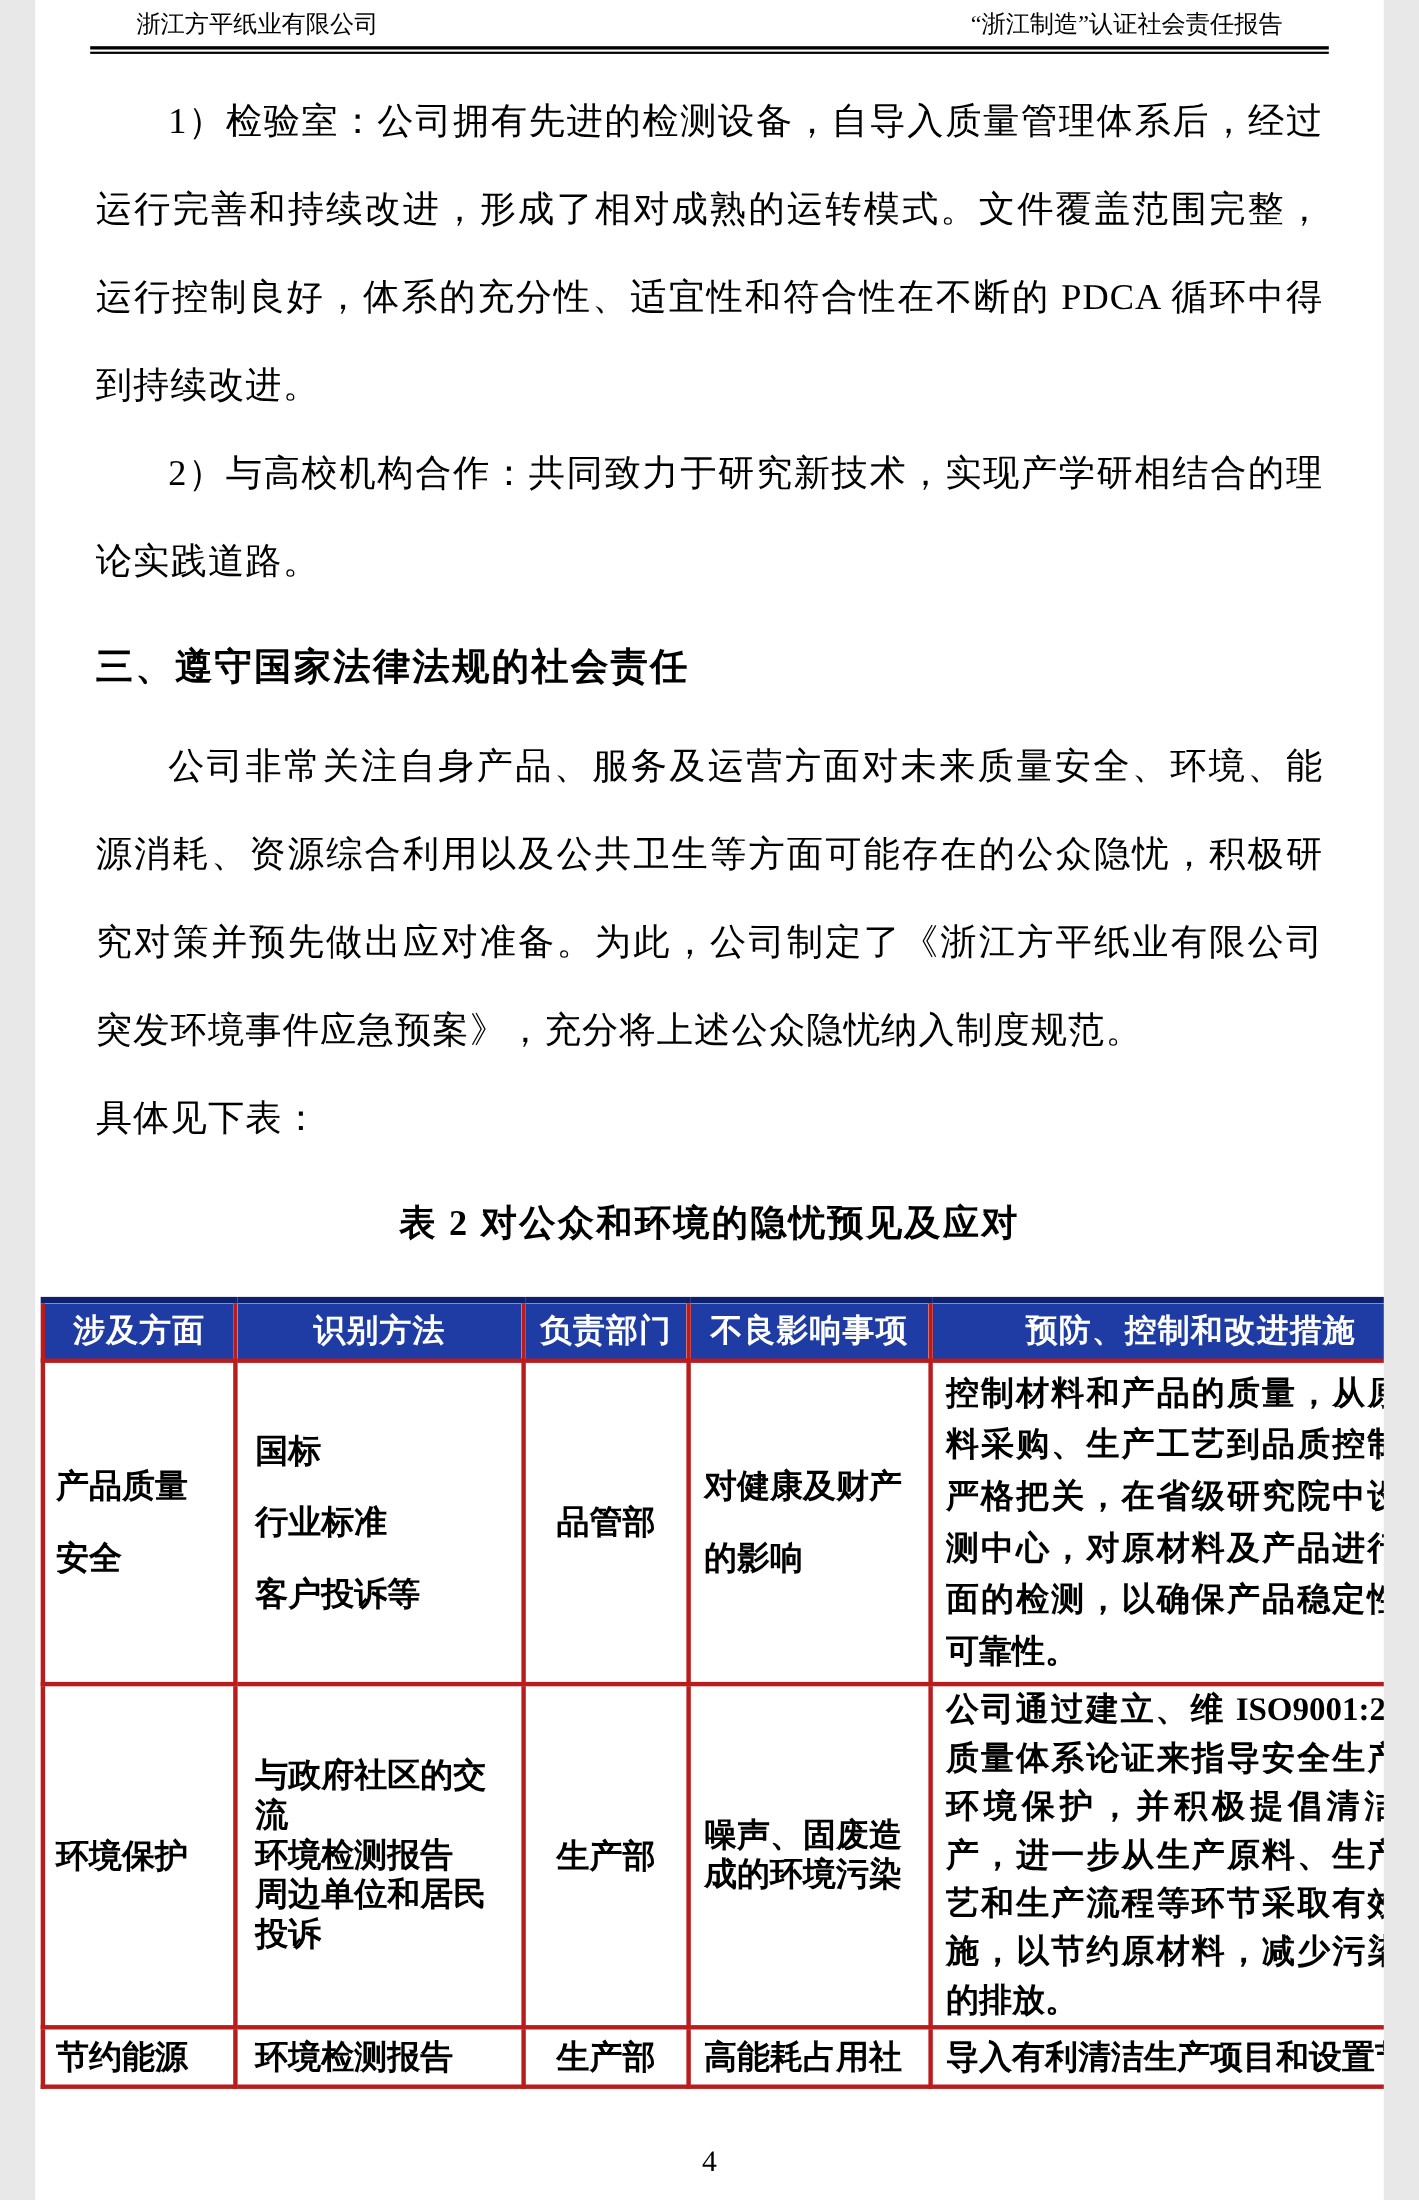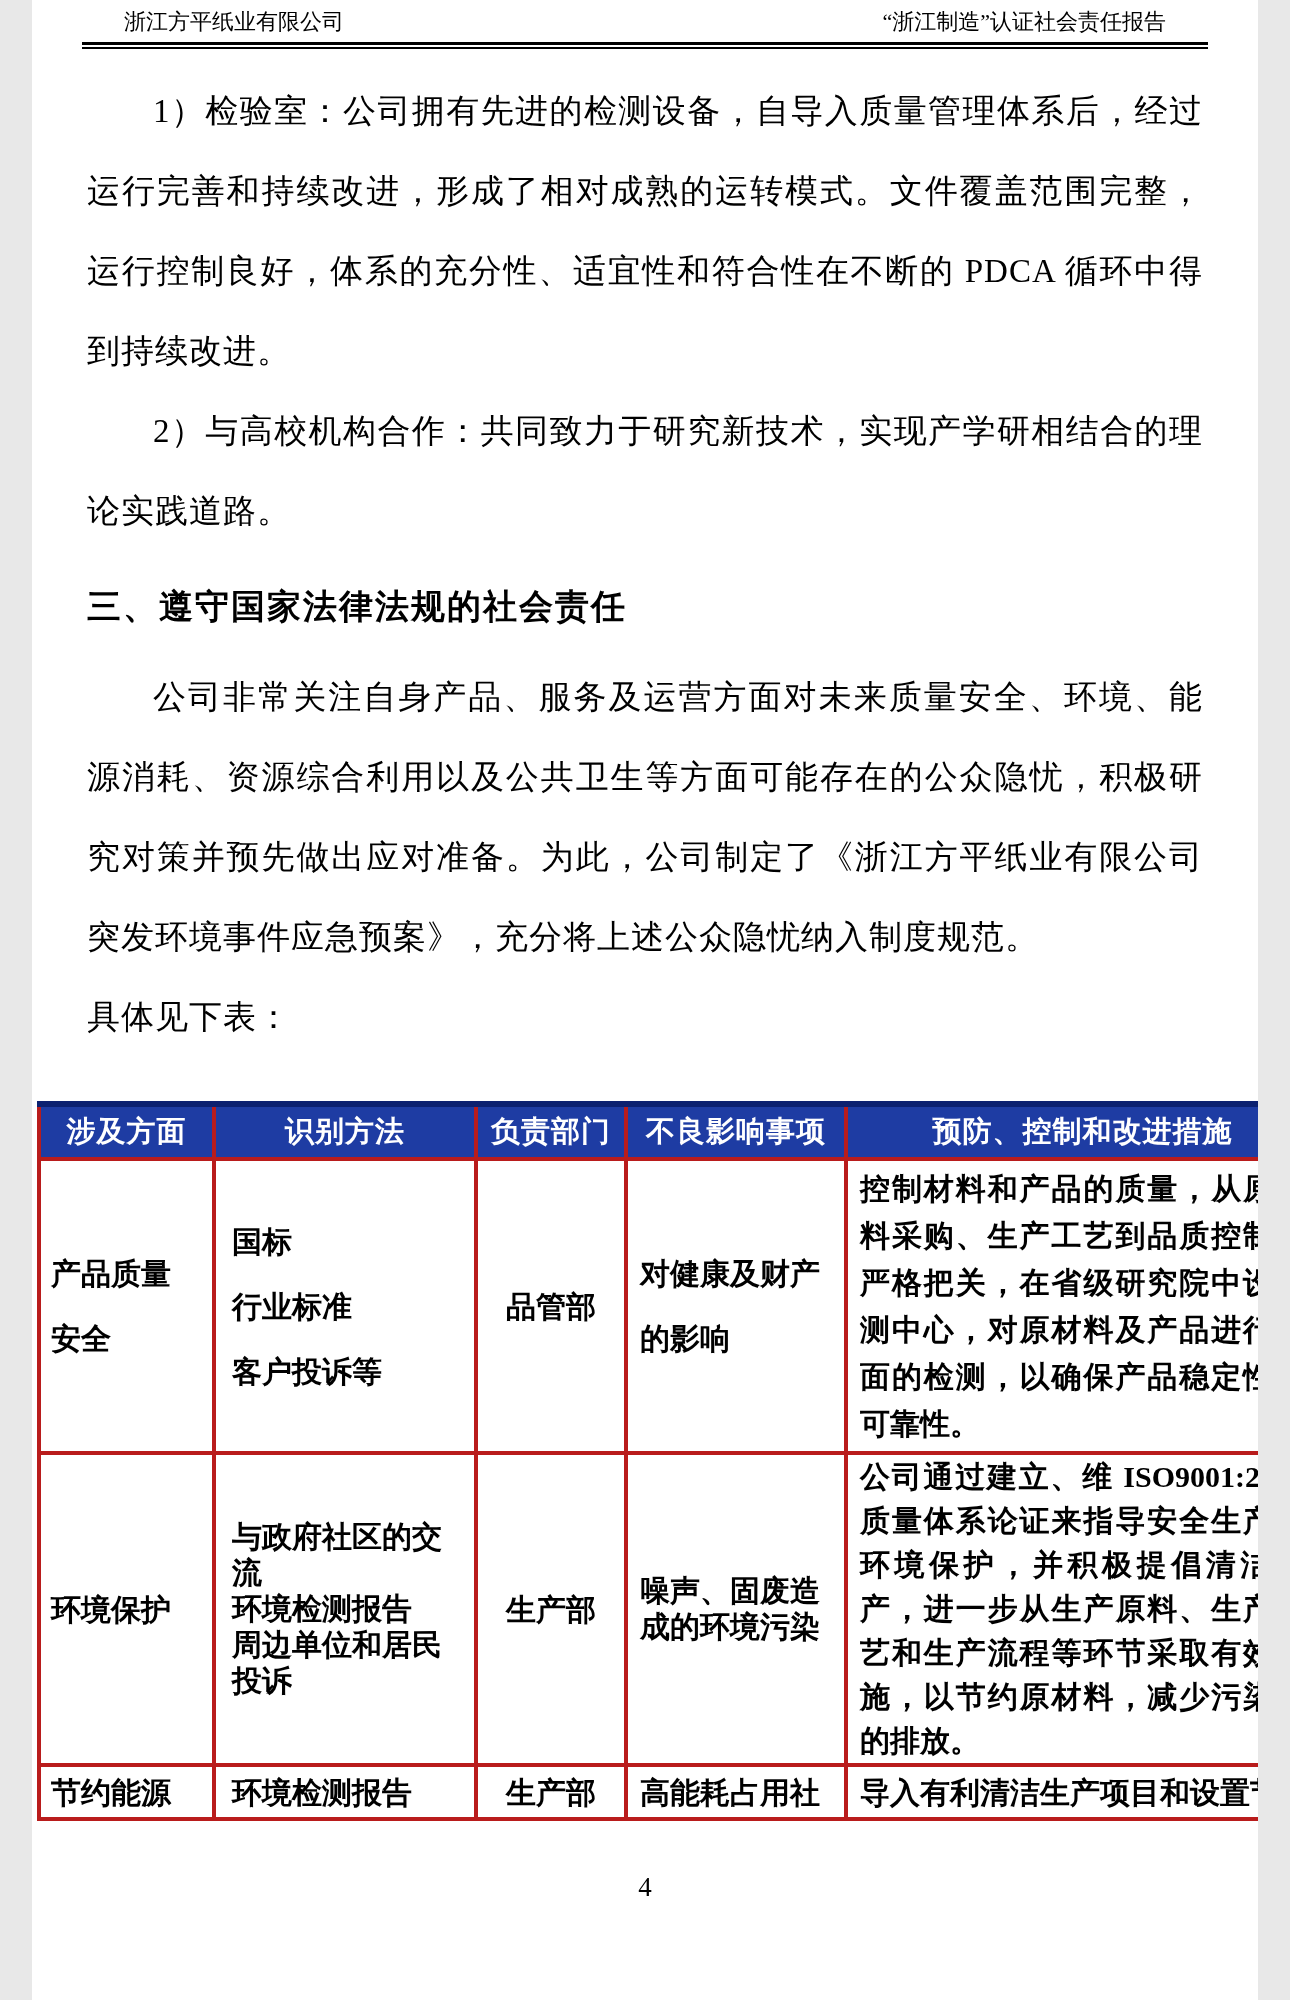--- a/index.html
+++ b/index.html
@@ -80,20 +80,21 @@
   <div class="thin-rule"></div>
 
   <div class="content">
     <p class="para indent first">1）检验室：公司拥有先进的检测设备，自导入质量管理体系后，经过运行完善和持续改进，形成了相对成熟的运转模式。文件覆盖范围完整，运行控制良好，体系的充分性、适宜性和符合性在不断的 PDCA 循环中得到持续改进。</p>
     <p class="para indent">2）与高校机构合作：共同致力于研究新技术，实现产学研相结合的理论实践道路。</p>
     <h2 class="section-heading">三、遵守国家法律法规的社会责任</h2>
     <p class="para indent">公司非常关注自身产品、服务及运营方面对未来质量安全、环境、能源消耗、资源综合利用以及公共卫生等方面可能存在的公众隐忧，积极研究对策并预先做出应对准备。为此，公司制定了《浙江方平纸业有限公司突发环境事件应急预案》，充分将上述公众隐忧纳入制度规范。</p>
     <p class="para">具体见下表：</p>
   </div>
 
+  <div class="table-title">表 2 对公众和环境的隐忧预见及应对</div>
 
   <table class="resp-table">
     <colgroup>
       <col style="width:175px">
         <col style="width:262px">
         <col style="width:150px">
         <col style="width:220px">
         <col style="width:473px">
     </colgroup>
     <thead>

